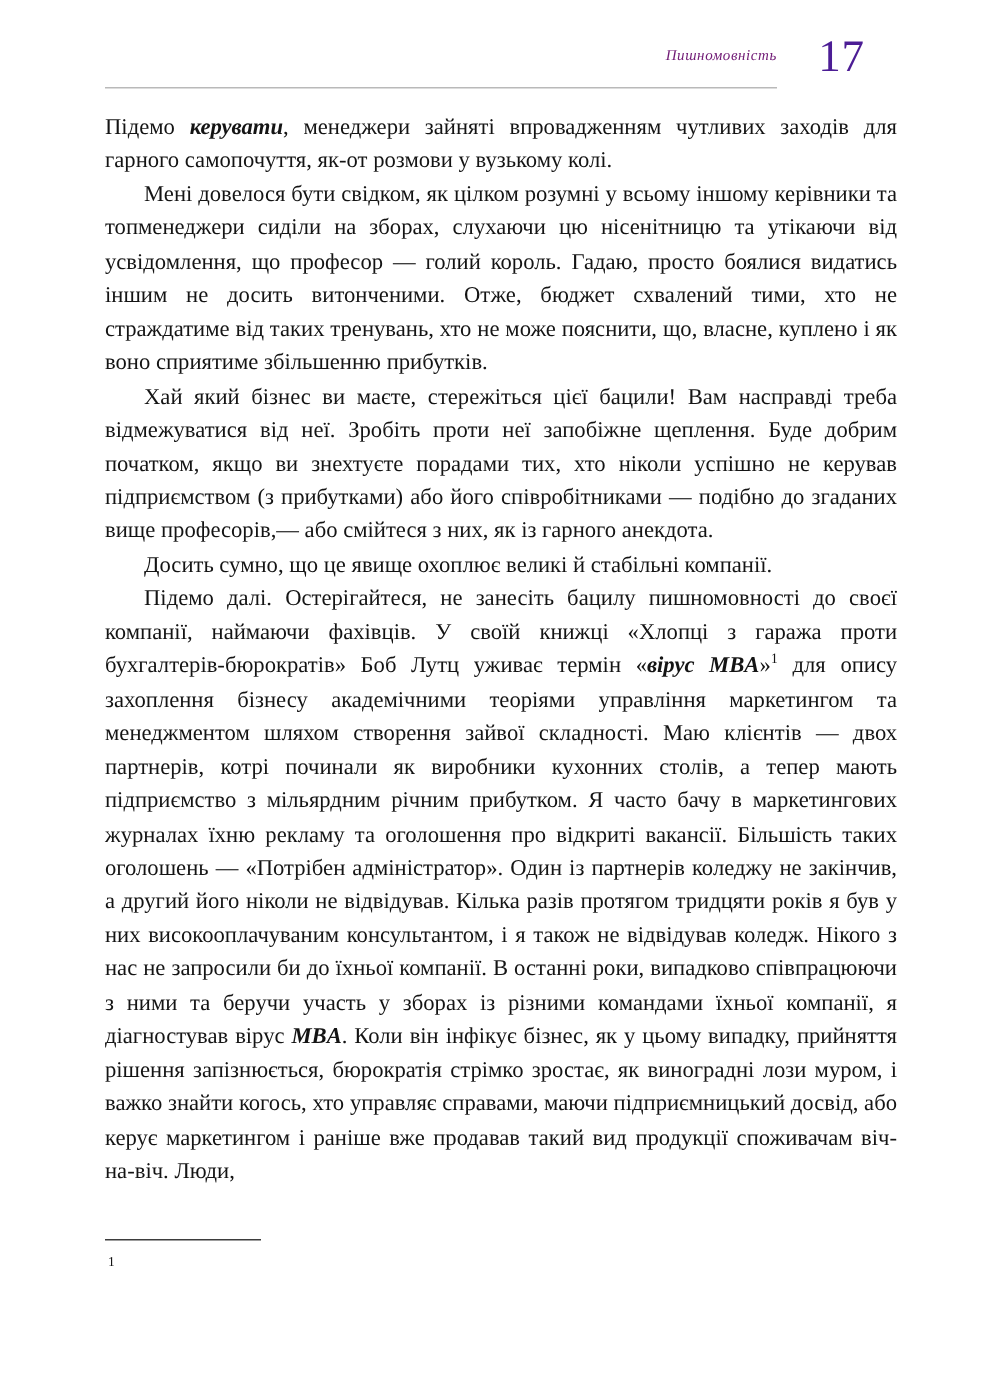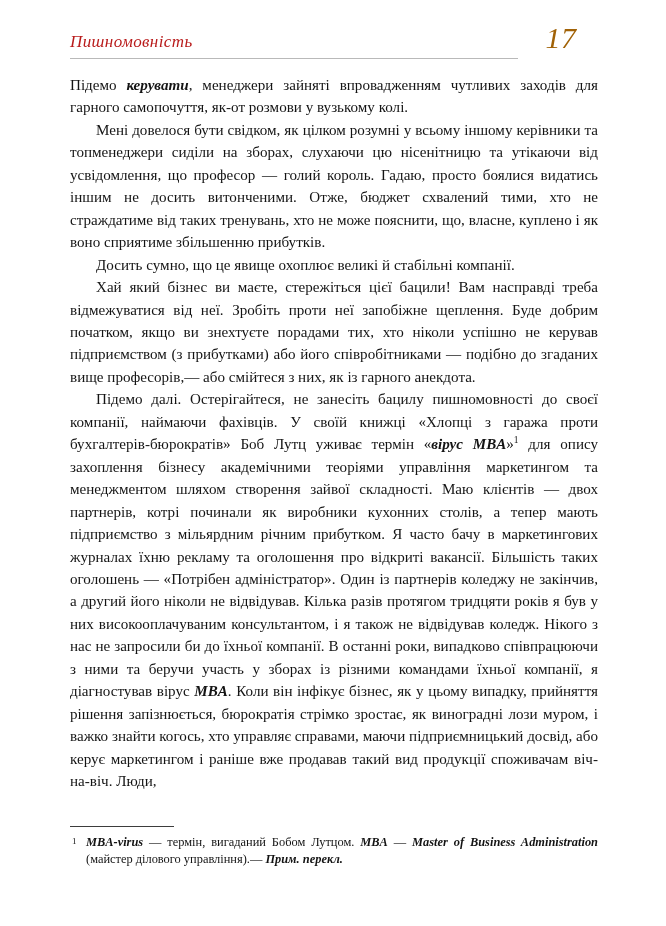--- a/index.html
+++ b/index.html
@@ -35,36 +35,35 @@
     right: 78px;
     top: 30px;
     height: 1px;
     background: #b9b9b9;
   }
   .running-head .chapter-title {
     position: absolute;
     left: 0;
     right: 78px;
     top: 4px;
-    text-align: left;
+    text-align: right;
     font-style: italic;
-    font-size: 17px;
+    font-size: 10px;
     letter-spacing: 0.4px;
-    color: #b91c1c;
+    color: #701a75;
   }
   .running-head .folio {
     position: absolute;
     right: 0;
     top: -7px;
     width: 70px;
     text-align: center;
     font-size: 30px;
-    color: #a16207;
+    color: #4c1d95;
     letter-spacing: 0.5px;
-    font-style: italic;
   }
 
   
   .textblock {
     position: absolute;
     left: 70px;
     top: 74px;
     width: 528px;
   }
   p.para {
@@ -127,26 +126,26 @@
   <div class="running-head">
     <div class="chapter-title">Пишномовність</div>
     <div class="rule"></div>
     <div class="folio">17</div>
   </div>
 
   <div class="textblock">
     <div id="paragraphs">
         <p class="para first"><span>Підемо </span><span class="it">керувати</span><span>, менеджери зайняті впровадженням чутливих заходів для гарного самопочуття, як-от розмови у вузькому колі.</span></p>
         <p class="para"><span>Мені довелося бути свідком, як цілком розумні у всьому іншому керівники та топменеджери сиділи на зборах, слухаючи цю нісенітницю та утікаючи від усвідомлення, що професор — голий король. Гадаю, просто боялися видатись іншим не досить витонченими. Отже, бюджет схвалений тими, хто не страждатиме від таких тренувань, хто не може пояснити, що, власне, куплено і як воно сприятиме збільшенню прибутків.</span></p>
+        <p class="para"><span>Хай який бізнес ви маєте, стережіться цієї бацили! Вам насправді треба відмежуватися від неї. Зробіть проти неї запобіжне щеплення. Буде добрим початком, якщо ви знехтуєте порадами тих, хто ніколи успішно не керував підприємством (з прибутками) або його співробітниками — подібно до згаданих вище професорів,— або смійтеся з них, як із гарного анекдота.</span></p>
         <p class="para"><span>Досить сумно, що це явище охоплює великі й стабільні компанії.</span></p>
-        <p class="para"><span>Хай який бізнес ви маєте, стережіться цієї бацили! Вам насправді треба відмежуватися від неї. Зробіть проти неї запобіжне щеплення. Буде добрим початком, якщо ви знехтуєте порадами тих, хто ніколи успішно не керував підприємством (з прибутками) або його співробітниками — подібно до згаданих вище професорів,— або смійтеся з них, як із гарного анекдота.</span></p>
         <p class="para"><span>Підемо далі. Остерігайтеся, не занесіть бацилу пишномовності до своєї компанії, наймаючи фахівців. У своїй книжці «Хлопці з гаража проти бухгалтерів-бюрократів» Боб Лутц уживає термін «</span><span class="it">вірус MBA</span><span>»</span><sup class="fn-ref">1</sup><span> для опису захоплення бізнесу академічними теоріями управління маркетингом та менеджментом шляхом створення зайвої складності. Маю клієнтів — двох партнерів, котрі починали як виробники кухонних столів, а тепер мають підприємство з мільярдним річним прибутком. Я часто бачу в маркетингових журналах їхню рекламу та оголошення про відкриті вакансії. Більшість таких оголошень — «Потрібен адміністратор». Один із партнерів коледжу не закінчив, а другий його ніколи не відвідував. Кілька разів протягом тридцяти років я був у них високооплачуваним консультантом, і я також не відвідував коледж. Нікого з нас не запросили би до їхньої компанії. В останні роки, випадково співпрацюючи з ними та беручи участь у зборах із різними командами їхньої компанії, я діагностував вірус </span><span class="it">MBA</span><span>. Коли він інфікує бізнес, як у цьому випадку, прийняття рішення запізнюється, бюрократія стрімко зростає, як виноградні лози муром, і важко знайти когось, хто управляє справами, маючи підприємницький досвід, або керує маркетингом і раніше вже продавав такий вид продукції споживачам віч-на-віч. Люди,</span></p>
       </div>
   </div>
 
   <div class="footnote">
     <div class="fn-rule"></div>
     <p>
-      <span class="fn-marker">1</span><span id="footnote-runs"><span class="it">MBA-virus</span><span> — термін, вигаданий Бобом Лутцом. </span><span class="it">MBA</span><span> — </span><span class="it">Master of Business Administration</span><span> (майстер ділового управління).— </span><span class="it">Прим. перекл.</span></span>
+      <span class="fn-marker">1</span>
     </p>
   </div>
 
 </div>
 
 </body></html>

